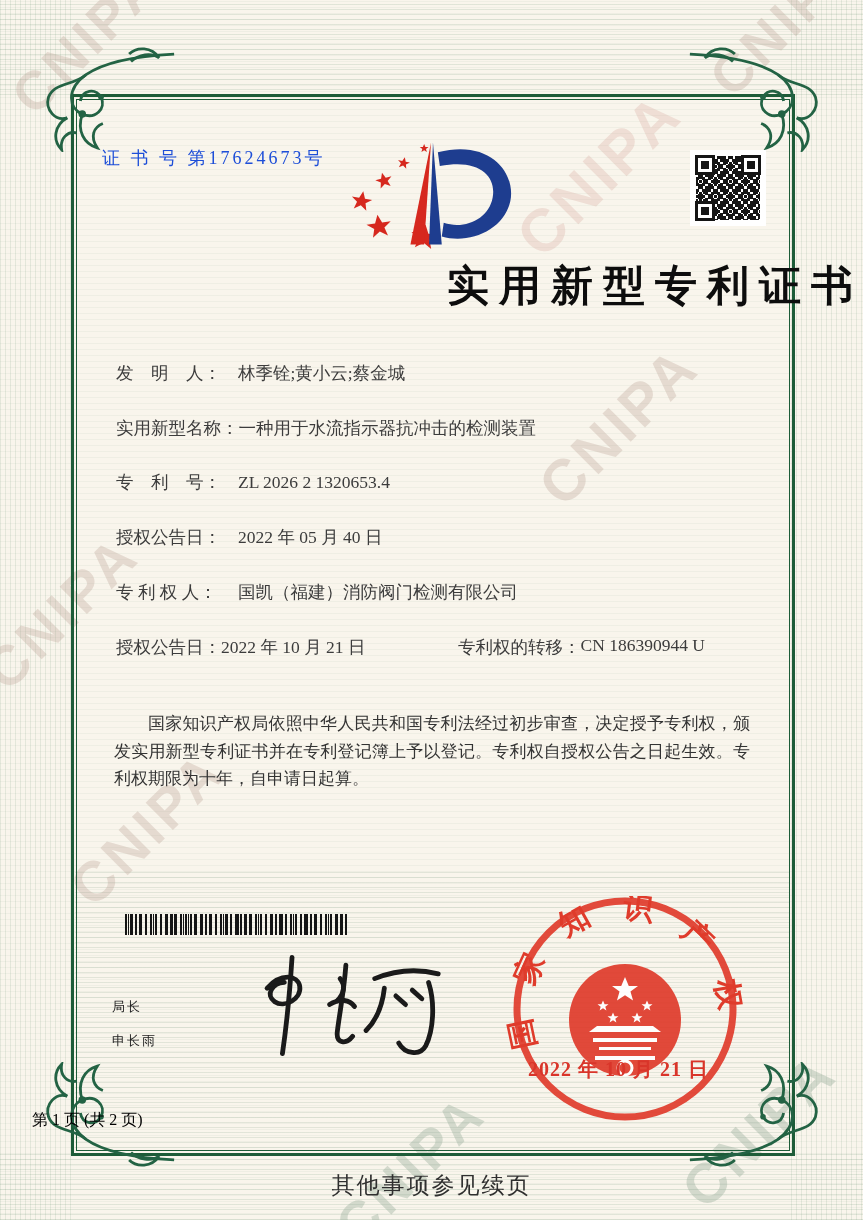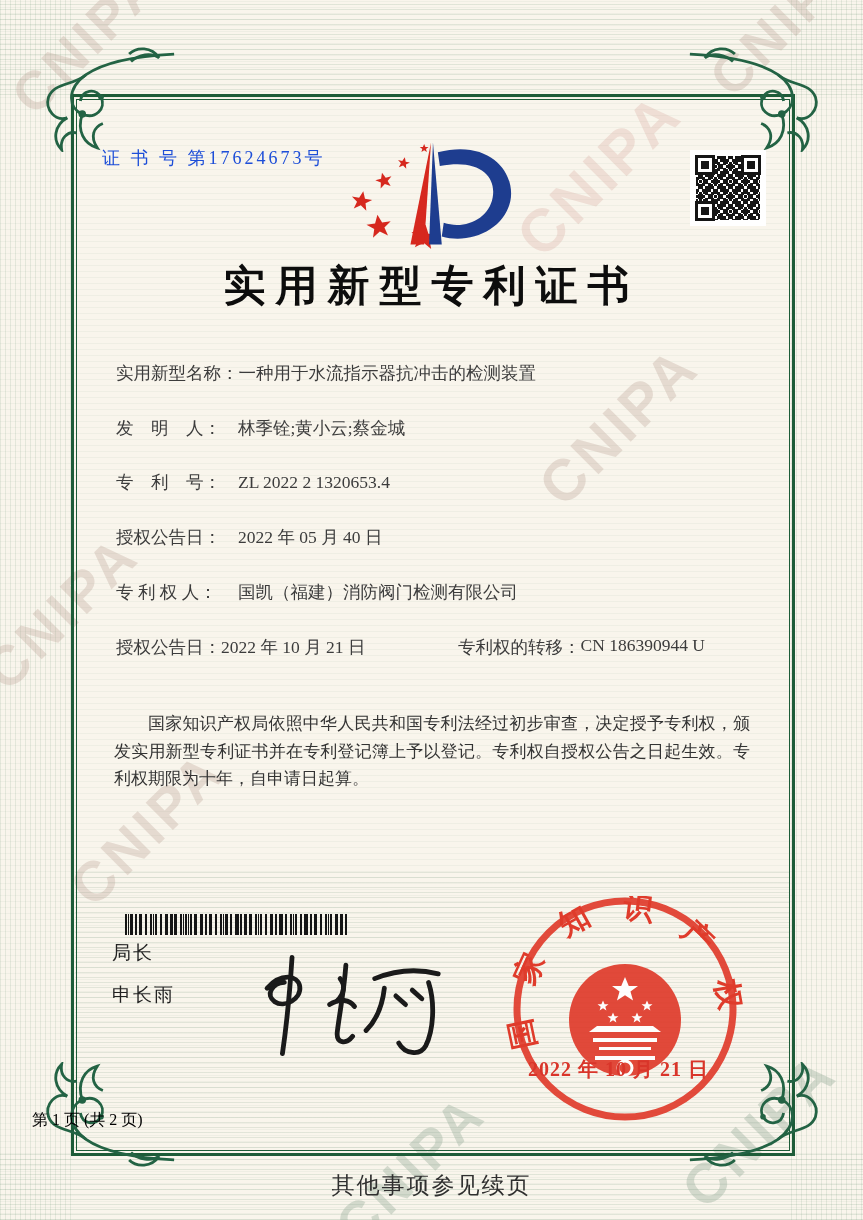--- a/index.html
+++ b/index.html
@@ -41,39 +41,39 @@
   .cert-no{position:absolute;left:102px;top:146px;font-size:18px;letter-spacing:3px;color:#1d4ed8;}
   .logo{position:absolute;left:338px;top:136px;}
   .qr{position:absolute;left:690px;top:150px;width:76px;height:76px;background:#fff;}
   .qr-grid{position:absolute;inset:6px;
     background:
       repeating-conic-gradient(#151515 0% 25%,transparent 0% 50%) 0 0/6px 6px,
       repeating-conic-gradient(#151515 0% 25%,#fff 0% 50%) 2px 3px/10px 10px;}
   .qr-eye{position:absolute;width:14px;height:14px;border:3px solid #151515;background:#fff;}
   .qr-eye::after{content:"";position:absolute;left:3px;top:3px;width:8px;height:8px;background:#151515;}
   .qr-eye.a{left:5px;top:5px;} .qr-eye.b{right:5px;top:5px;} .qr-eye.c{left:5px;bottom:5px;}
-  .title{position:absolute;left:0;top:258px;width:100%;text-align:center;
+  .title{position:absolute;left:0;top:258px;width:100%;text-align:right;
     font-size:42px;font-weight:bold;letter-spacing:10px;color:#0d0d0d;}
   .fields{position:absolute;left:116px;top:362px;width:632px;font-size:17.5px;color:#3c3c3c;}
   .frow{display:flex;margin-bottom:31px;line-height:1.35;}
   .frow .lab{flex:0 0 122px;white-space:nowrap;}
   .frow .val{flex:1;}
   .frow.addr{margin-bottom:16px;}
   .grant-row{display:flex;}
   .grant-row .half{display:flex;}
   .grant-row .half.first{width:342px;}
   .paras{position:absolute;left:114px;top:710px;width:636px;font-size:17px;line-height:1.62;
     color:#333;text-align:justify;}
   .paras p{margin:0;text-indent:2em;}
   .barcode{position:absolute;left:125px;top:914px;width:222px;height:21px;
     background:
       repeating-linear-gradient(90deg,#151515 0 2px,transparent 2px 5px),
       repeating-linear-gradient(90deg,#151515 0 1px,transparent 1px 7px),
       repeating-linear-gradient(90deg,transparent 0 3px,#151515 3px 4px,transparent 4px 11px);}
-  .director{position:absolute;left:112px;top:940px;font-size:19px;color:#222;letter-spacing:2px;}
+  .director{position:absolute;left:112px;top:998px;font-size:13px;color:#222;letter-spacing:2px;}
   .director div{margin-bottom:16px;}
   .signature{position:absolute;left:238px;top:944px;}
   .seal{position:absolute;left:502px;top:896px;}
   .seal-date{position:absolute;left:528px;top:1056px;font-size:20px;letter-spacing:1px;
     color:#d9352a;white-space:nowrap;font-weight:bold;z-index:5;}
   .page-info{position:absolute;left:0;top:1110px;width:100%;text-align:left;font-size:16px;color:#000000;padding-left:32px;}
   .footer-note{position:absolute;left:0;top:1170px;width:100%;text-align:center;font-size:23px;
     color:#2f2f2f;letter-spacing:2px;z-index:5;}
 </style>
 </head>
@@ -166,30 +166,30 @@
       <div class="qr-grid"></div>
       <div class="qr-eye a"></div>
       <div class="qr-eye b"></div>
       <div class="qr-eye c"></div>
     </div>
 
     <div class="title">实用新型专利证书</div>
 
     <div class="fields">
       <div class="frow">
+        <span class="lab">发　明　人：</span>
+        <span class="val">林季铨;黄小云;蔡金城</span>
+      </div>
+      <div class="frow">
         <span class="lab">实用新型名称：</span>
         <span class="val">一种用于水流指示器抗冲击的检测装置</span>
       </div>
       <div class="frow">
-        <span class="lab">发　明　人：</span>
-        <span class="val">林季铨;黄小云;蔡金城</span>
-      </div>
-      <div class="frow">
         <span class="lab">专　利　号：</span>
-        <span class="val">ZL 2022 2 1320653.4</span>
+        <span class="val">ZL 2026 2 1320653.4</span>
       </div>
       <div class="frow">
         <span class="lab">授权公告日：</span>
         <span class="val">2022 年 05 月 40 日</span>
       </div>
       <div class="frow">
         <span class="lab">专 利 权 人：</span>
         <span class="val">国凯（福建）消防阀门检测有限公司</span>
       </div>
       <div class="grant-row">

